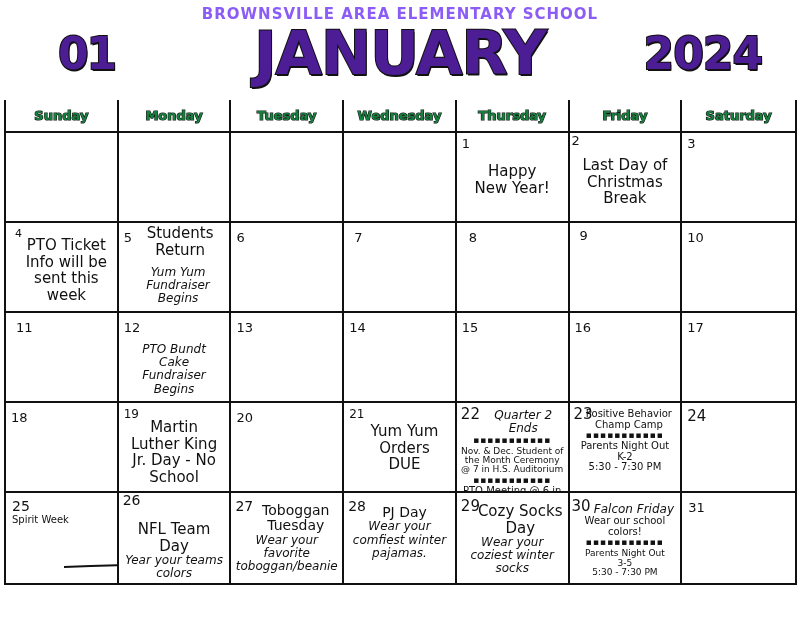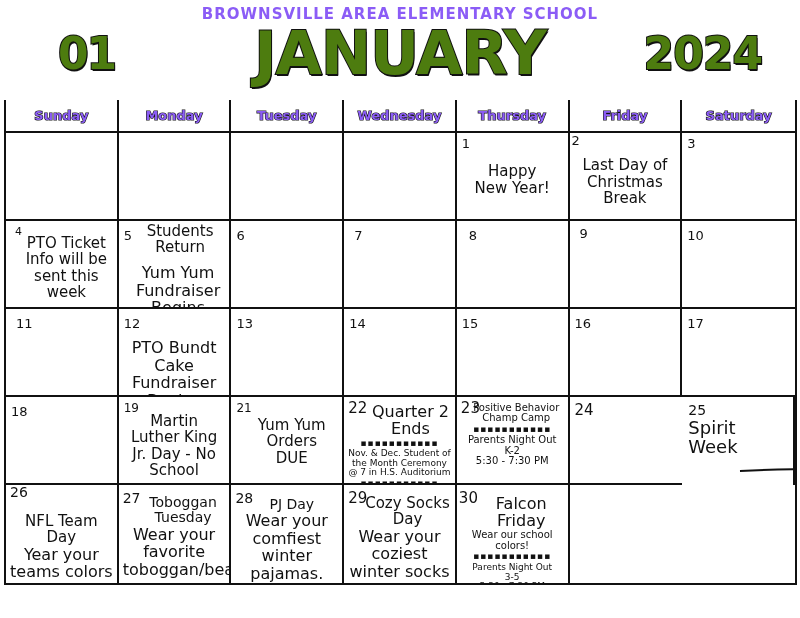--- a/index.html
+++ b/index.html
@@ -5,55 +5,55 @@
   * { box-sizing: border-box; margin: 0; padding: 0; }
   html, body { width: 800px; height: 618px; background: #ffffff; overflow: hidden; }
   body { position: relative; font-family: "DejaVu Sans", sans-serif; color: #111; }
 
   .school {
     position: absolute; top: 5px; left: 0; width: 800px; text-align: center;
     font-family: "DejaVu Sans", sans-serif; font-weight: bold; font-size: 15px;
     letter-spacing: 1px; color: #8b5cf6;
   }
   .outline-yellow {
-    color: #4d7c0f;
+    color: #4c1d95;
     -webkit-text-stroke: 2px #111;
     paint-order: stroke fill;
     text-shadow: 1px 2px 0 #111;
     font-family: "DejaVu Sans", sans-serif;
   }
   .month-num { position: absolute; top: 28px; left: 58px; font-size: 44px; font-weight: bold; letter-spacing: -2px; }
   .month-name { position: absolute; top: 18px; left: 0; width: 800px; text-align: center; font-size: 60px; font-weight: bold; letter-spacing: -1px; }
   .year { position: absolute; top: 28px; right: 38px; font-size: 44px; font-weight: bold; letter-spacing: -1px; }
 
   .grid {
     position: absolute; left: 4px; top: 100px; width: 793px; height: 485px;
     display: grid;
     grid-template-columns: repeat(7, 1fr);
     grid-template-rows: 33px repeat(5, 1fr);
     border-left: 2px solid #111; border-right: 2px solid #111; border-bottom: 2px solid #111;
   }
   .dow {
     display: flex; align-items: center; justify-content: center;
     font-size: 13px; font-weight: bold;
     border-right: 2px solid #111; border-bottom: 2px solid #111;
-    color: #8b5cf6; -webkit-text-stroke: 1.2px #111; paint-order: stroke fill;
+    color: #15803d; -webkit-text-stroke: 1.2px #111; paint-order: stroke fill;
   }
   .dow:nth-child(7) { border-right: none; }
   .cell {
     position: relative; border-right: 2px solid #111; border-bottom: 2px solid #111;
     padding: 2px 4px; overflow: hidden; font-size: 12px; line-height: 1.05;
   }
   .cell.last-col { border-right: none; }
   .cell.last-row { border-bottom: none; }
   .daynum { position: absolute; top: 4px; left: 5px; font-size: 13px; }
   .daynum.big { font-size: 15px; }
   .ev { text-align: center; }
   .ev.lg { font-size: 15px; line-height: 1.1; }
-  .ev.md { font-size: 16px; line-height: 1.1; }
+  .ev.md { font-size: 12px; line-height: 1.1; font-style: italic; }
   .ev.sm { font-size: 10px; line-height: 1.05; }
   .ev.xs { font-size: 9px; line-height: 1.05; }
   .dots { text-align: center; font-size: 9px; letter-spacing: 1px; line-height: 0.8; margin: 2px 0; font-weight: bold; }
   .arrow { position: absolute; }
 </style>
 </head>
 <body>
 
 <div class="school">BROWNSVILLE AREA ELEMENTARY SCHOOL</div>
 <div class="month-num outline-yellow">01</div>
@@ -134,20 +134,23 @@
   </div>
 
   <div class="cell">
     <span class="daynum" style="top:8px;">18</span>
   </div>
   <div class="cell">
     <span class="daynum" style="top:5px;font-size:12px;">19</span>
     <div class="ev lg" style="margin-top:14px; padding:0 2px;">Martin Luther King Jr. Day - No School</div>
   </div>
   <div class="cell">
+    <span class="daynum" style="top:8px;">20</span>
+  </div>
+  <div class="cell">
     <span class="daynum" style="top:5px;font-size:12px;">21</span>
     <div class="ev lg" style="margin-top:18px; padding:0 4px 0 14px;">Yum Yum Orders DUE</div>
   </div>
   <div class="cell">
     <span class="daynum big" style="top:4px;left:4px;">22</span>
     <div class="ev md" style="margin-top:4px; padding-left:22px;">Quarter 2 Ends</div>
     <div class="dots">▪▪▪▪▪▪▪▪▪▪▪</div>
     <div class="ev xs">Nov. &amp; Dec. Student of the Month Ceremony @ 7 in H.S. Auditorium</div>
     <div class="dots">▪▪▪▪▪▪▪▪▪▪▪</div>
     <div class="ev xs" style="font-size:10px;">PTO Meeting @ 6 in BAES cafe</div>
@@ -159,21 +162,21 @@
     <div class="ev sm">Parents Night Out</div>
     <div class="ev sm">K-2</div>
     <div class="ev sm">5:30 - 7:30 PM</div>
   </div>
   <div class="cell last-col">
     <span class="daynum big" style="top:6px;">24</span>
   </div>
 
   <div class="cell last-row">
     <span class="daynum" style="top:6px;left:6px;font-size:14px;">25</span>
-    <div style="margin-top:20px; font-size:18px; padding-left:2px;">Spirit Week</div>
+    <div style="margin-top:20px; font-size:10px; padding-left:2px;">Spirit Week</div>
     <svg class="arrow" style="left:56px; top:64px;" width="80" height="22" viewBox="0 0 80 22">
       <path d="M2 10 Q 40 8 76 8" stroke="#111" stroke-width="2" fill="none"></path>
       <path d="M66 2 L76 8 L70 20" stroke="#111" stroke-width="2" fill="none"></path>
     </svg>
   </div>
   <div class="cell last-row" style="overflow:visible;">
     <span class="daynum" style="top:0;left:4px;font-size:14px;">26</span>
     <div class="ev lg" style="margin-top:26px; font-size:15px;">NFL Team Day</div>
     <div class="ev md">Year your teams colors</div>
   </div>
@@ -194,13 +197,16 @@
   </div>
   <div class="cell last-row">
     <span class="daynum big" style="top:6px;left:2px;">30</span>
     <div class="ev md" style="margin-top:8px; padding-left:18px;">Falcon Friday</div>
     <div class="ev sm">Wear our school colors!</div>
     <div class="dots">▪▪▪▪▪▪▪▪▪▪▪</div>
     <div class="ev xs" style="margin-top:3px;">Parents Night Out</div>
     <div class="ev xs">3-5</div>
     <div class="ev xs">5:30 - 7:30 PM</div>
   </div>
+  <div class="cell last-row last-col">
+    <span class="daynum" style="top:8px;left:6px;">31</span>
+  </div>
 </div>
 
 </body></html>

